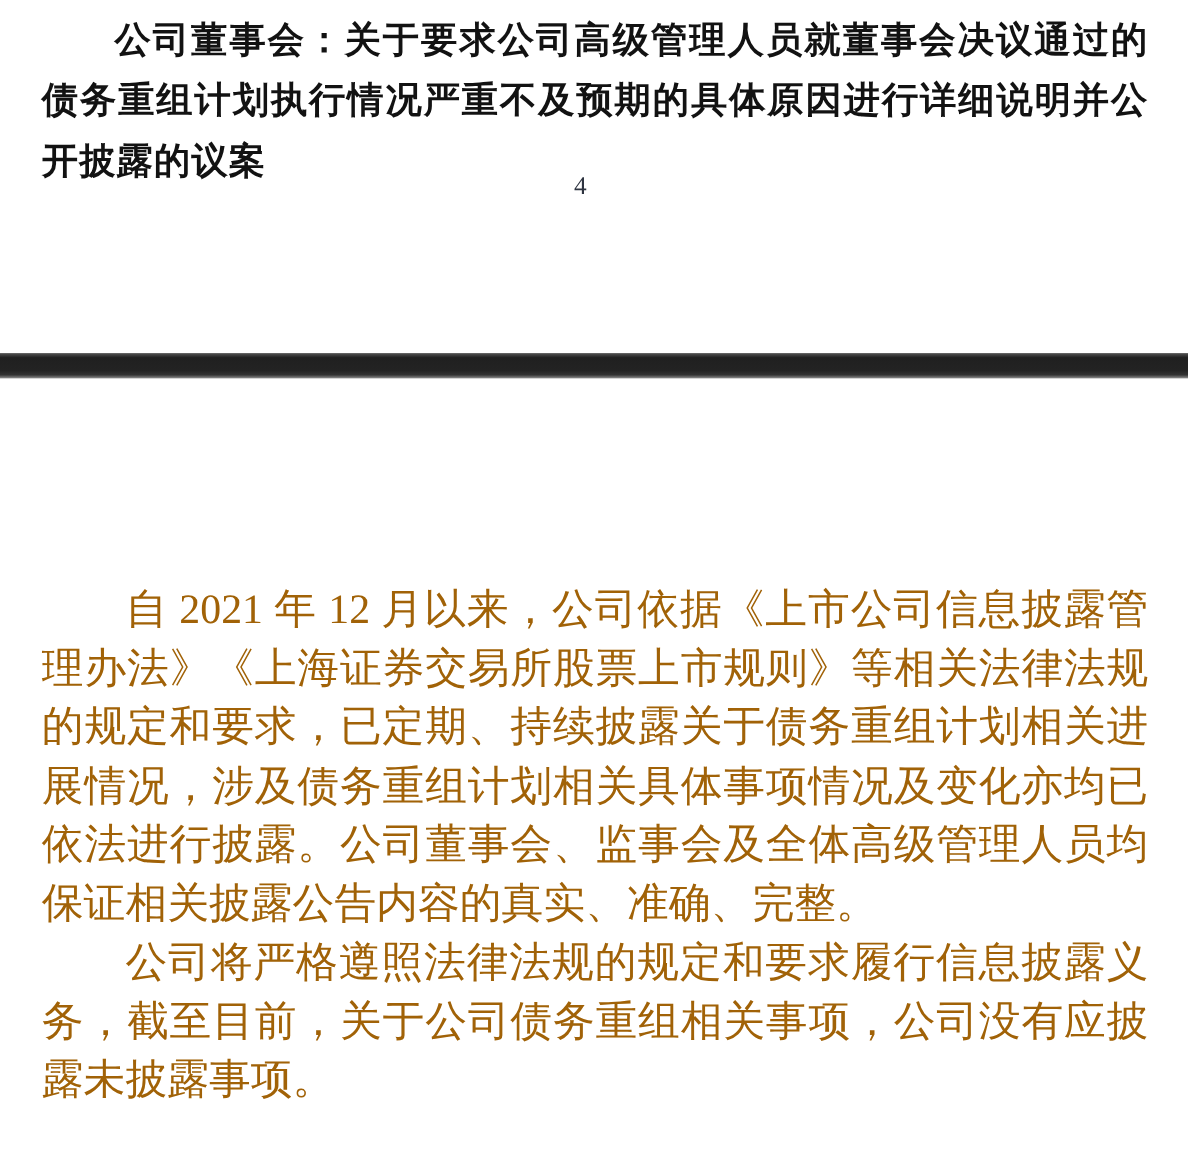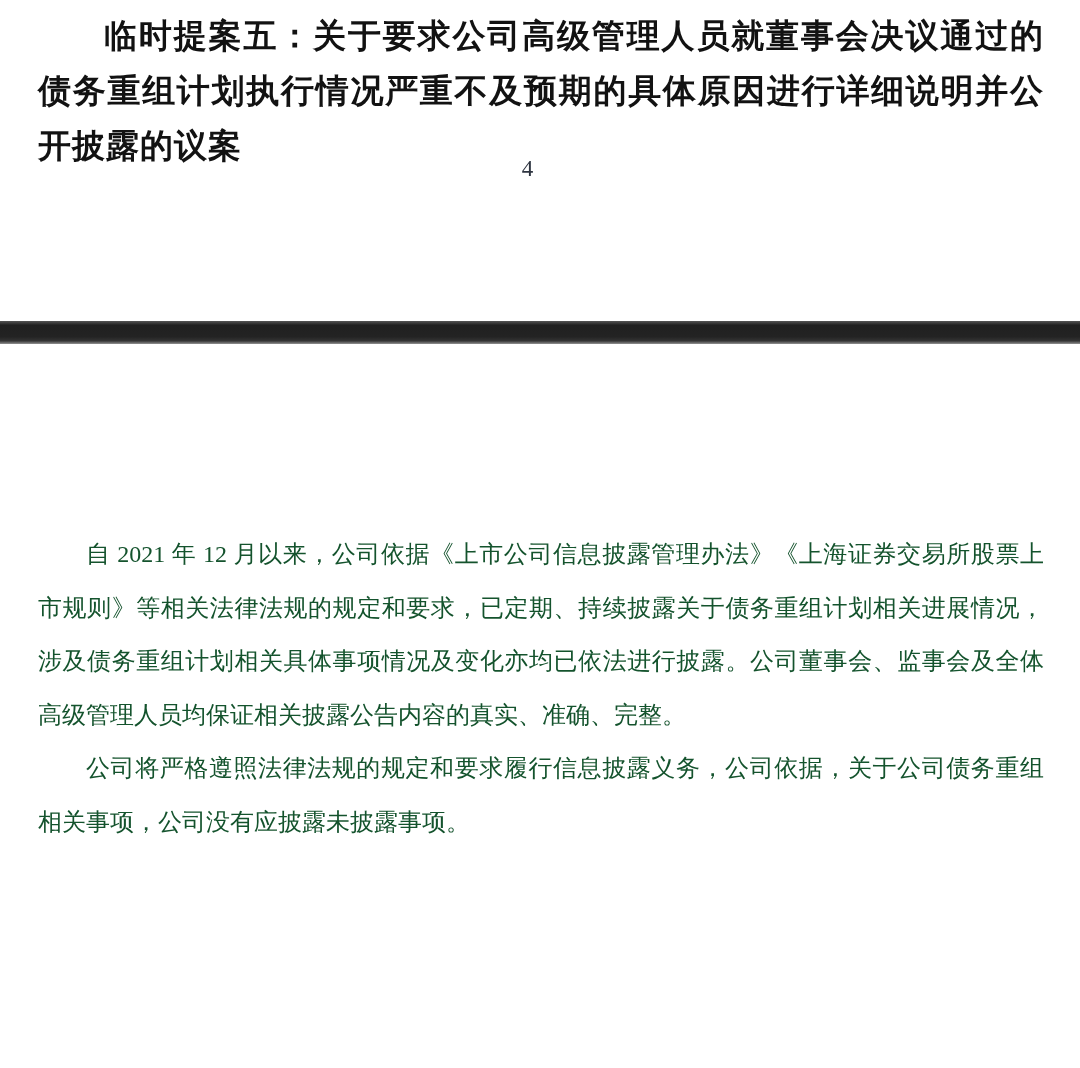--- a/index.html
+++ b/index.html
@@ -51,40 +51,40 @@
       #333333 86%,
       #6e6e6e 95%,
       #949494 100%);
   }
   .body-text {
     position: absolute;
     top: 528px;
     left: 38px;
     width: 1006px;
     font-family: "Liberation Serif", serif;
-    font-size: 24px;
+    font-size: 38px;
     line-height: 53.5px;
-    color: #14532d;
+    color: #a16207;
     text-align: justify;
   }
   .body-text p {
     margin: 0;
     padding: 0;
     text-indent: 2em;
   }
 </style>
 </head>
 <body>
 
 <div class="page">
 
-  <div class="heading">临时提案五：关于要求公司高级管理人员就董事会决议通过的债务重组计划执行情况严重不及预期的具体原因进行详细说明并公开披露的议案</div>
+  <div class="heading">公司董事会：关于要求公司高级管理人员就董事会决议通过的债务重组计划执行情况严重不及预期的具体原因进行详细说明并公开披露的议案</div>
 
   <div class="page-number">4</div>
 
   <div class="separator-bar"></div>
 
   <div class="body-text">
     <p>自 2021 年 12 月以来，公司依据《上市公司信息披露管理办法》《上海证券交易所股票上市规则》等相关法律法规的规定和要求，已定期、持续披露关于债务重组计划相关进展情况，涉及债务重组计划相关具体事项情况及变化亦均已依法进行披露。公司董事会、监事会及全体高级管理人员均保证相关披露公告内容的真实、准确、完整。</p>
-    <p>公司将严格遵照法律法规的规定和要求履行信息披露义务，公司依据，关于公司债务重组相关事项，公司没有应披露未披露事项。</p>
+    <p>公司将严格遵照法律法规的规定和要求履行信息披露义务，截至目前，关于公司债务重组相关事项，公司没有应披露未披露事项。</p>
   </div>
 
 </div>
 
 </body></html>

